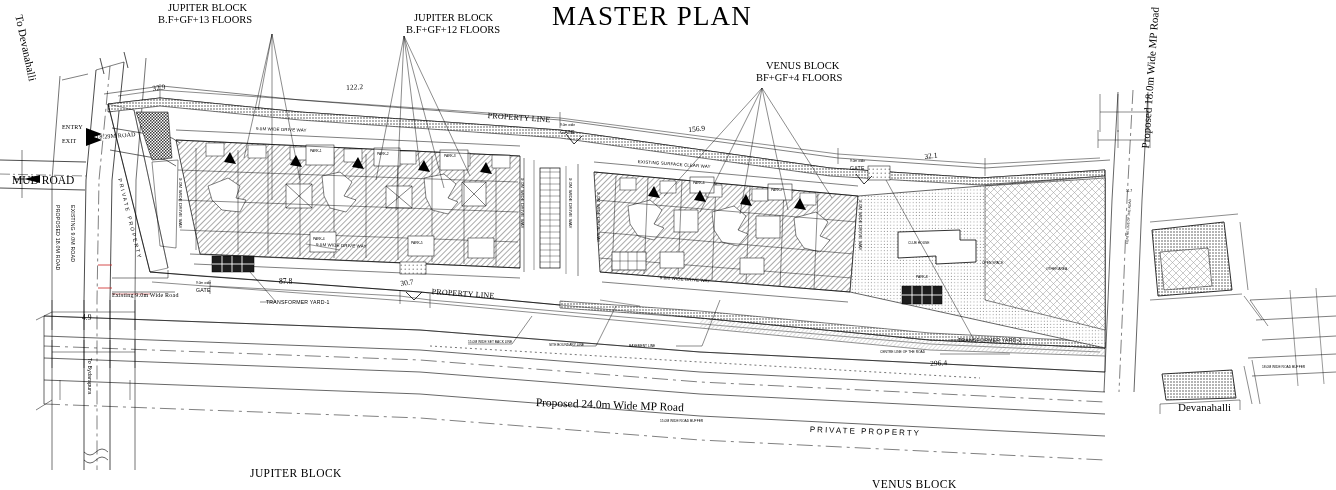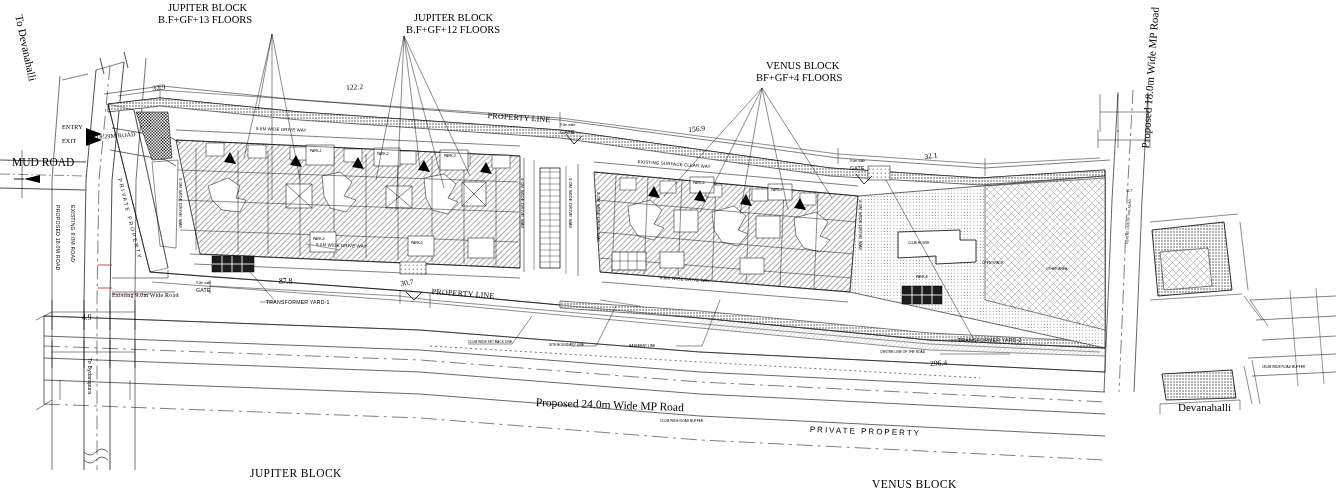--- a/index.html
+++ b/index.html
@@ -389,35 +389,36 @@
         <path d="M430 300 L930 344 L1100 352"></path>
         <path d="M210 280 L210 294 M400 290 L400 304 M430 294 L430 308"></path>
       </g>
 
       <path d="M700 318 L930 340 L1105 348 L1105 356 L930 350 L700 328 Z" fill="url(#hatchFine)" stroke="none"></path>
 
       <path d="M108 104 L150 272 L168 268 L134 110 Z" fill="none" stroke="#000" stroke-width="0.4"></path>
     </g>
   </svg>
 
+  <div class="txt title" style="left:552px;top:2px;">MASTER PLAN</div>
 
   <div class="txt callout" style="left:168px;top:2px;">JUPITER BLOCK</div>
   <div class="txt callout" style="left:158px;top:14px;">B.F+GF+13 FLOORS</div>
 
   <div class="txt callout" style="left:414px;top:12px;">JUPITER BLOCK</div>
   <div class="txt callout" style="left:406px;top:24px;text-align:right;">B.F+GF+12 FLOORS</div>
 
   <div class="txt callout" style="left:766px;top:60px;">VENUS BLOCK</div>
   <div class="txt callout" style="left:756px;top:72px;">BF+GF+4 FLOORS</div>
 
   <div class="txt blocklabel" style="left:250px;top:467px;">JUPITER BLOCK</div>
   <div class="txt blocklabel" style="left:872px;top:478px;">VENUS BLOCK</div>
 
   <div class="txt roadlabel" style="left:24px;top:14px;transform:rotate(78deg);transform-origin:left top;">To Devanahalli</div>
-  <div class="txt roadlabel-big" style="left:12px;top:156px;text-align:right;">MUD ROAD</div>
+  <div class="txt roadlabel-big" style="left:12px;top:174px;text-align:right;">MUD ROAD</div>
   <div class="txt tiny6" style="left:62px;top:124px;">ENTRY</div>
   <div class="txt tiny6" style="left:62px;top:138px;">EXIT</div>
   <div class="txt tiny6" style="left:96px;top:134px;transform:rotate(-4deg);transform-origin:left top;">18.29M ROAD</div>
   <div class="txt tiny5" style="left:60px;top:205px;transform:rotate(90deg);transform-origin:left top;">PROPOSED 18.0M ROAD</div>
   <div class="txt tiny5" style="left:75px;top:205px;transform:rotate(90deg);transform-origin:left top;">EXISTING 9.0M ROAD</div>
   <div class="txt tiny6" style="left:112px;top:292px;">Existing 9.0m Wide  Road</div>
   <div class="txt tiny5" style="left:92px;top:358px;transform:rotate(90deg);transform-origin:left top;">To Bydarapura</div>
 
   <div class="txt tiny5 sp" style="left:122px;top:178px;transform:rotate(76deg);transform-origin:left top;">PRIVATE  PROPERTY</div>
 

